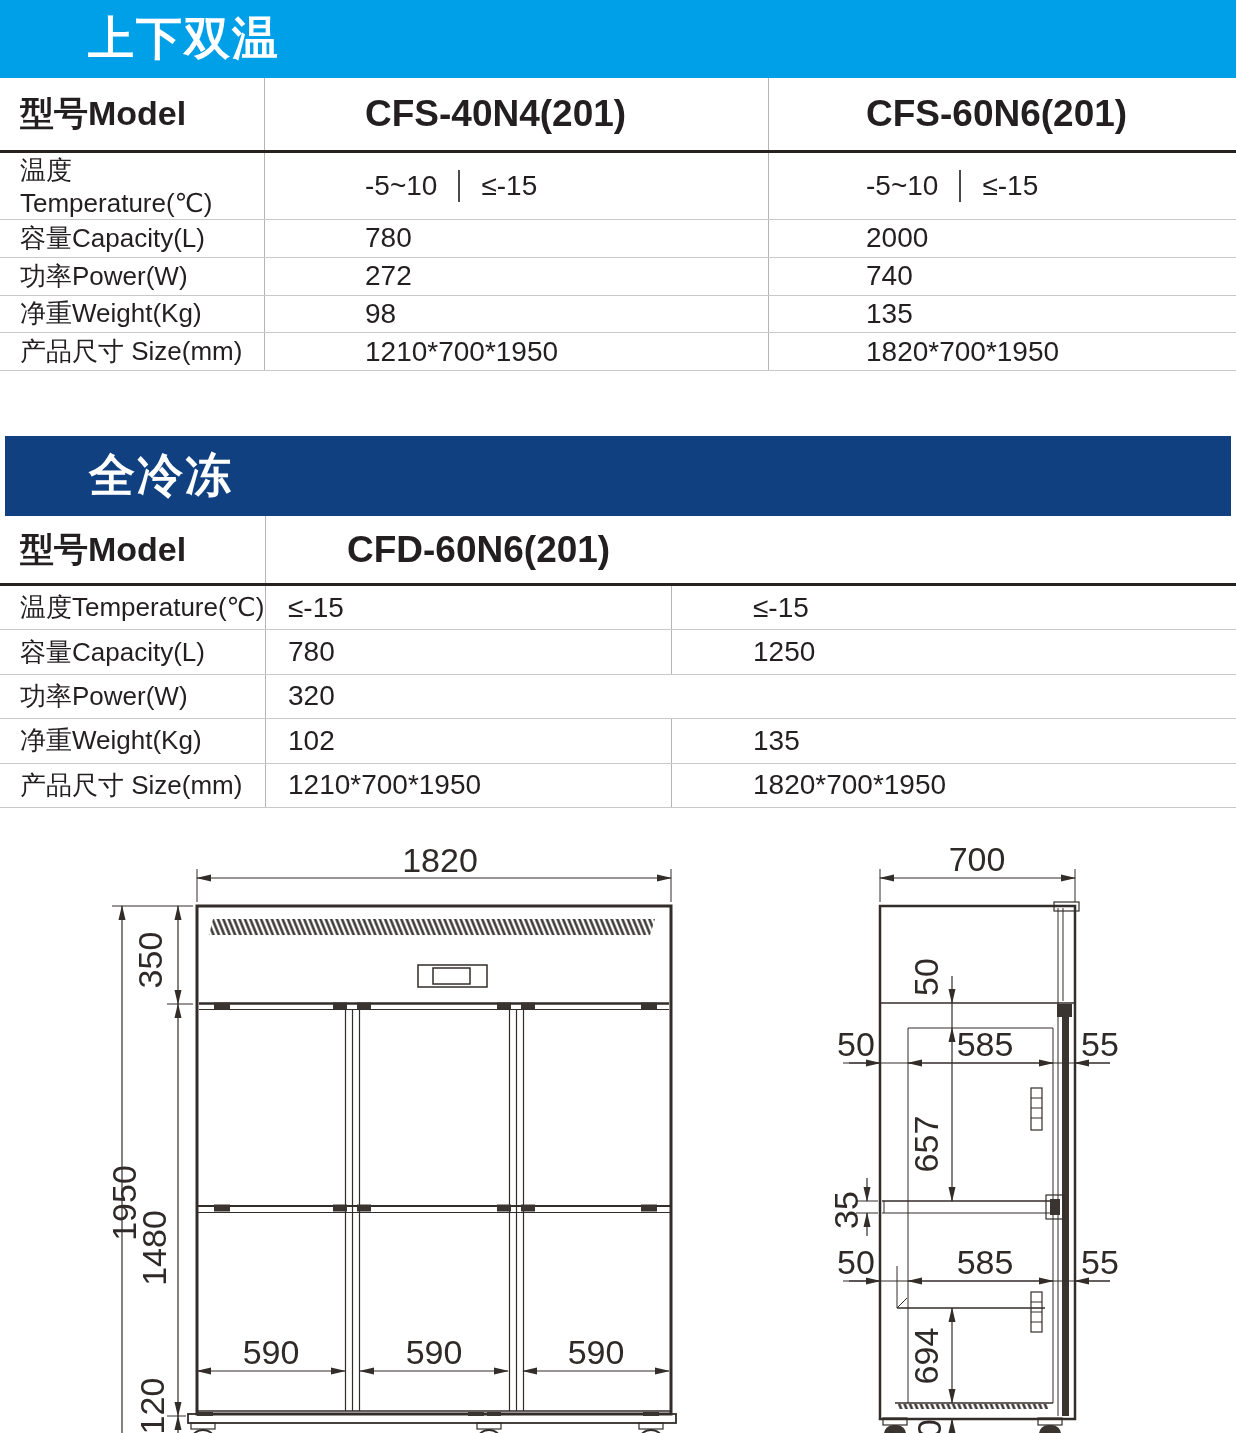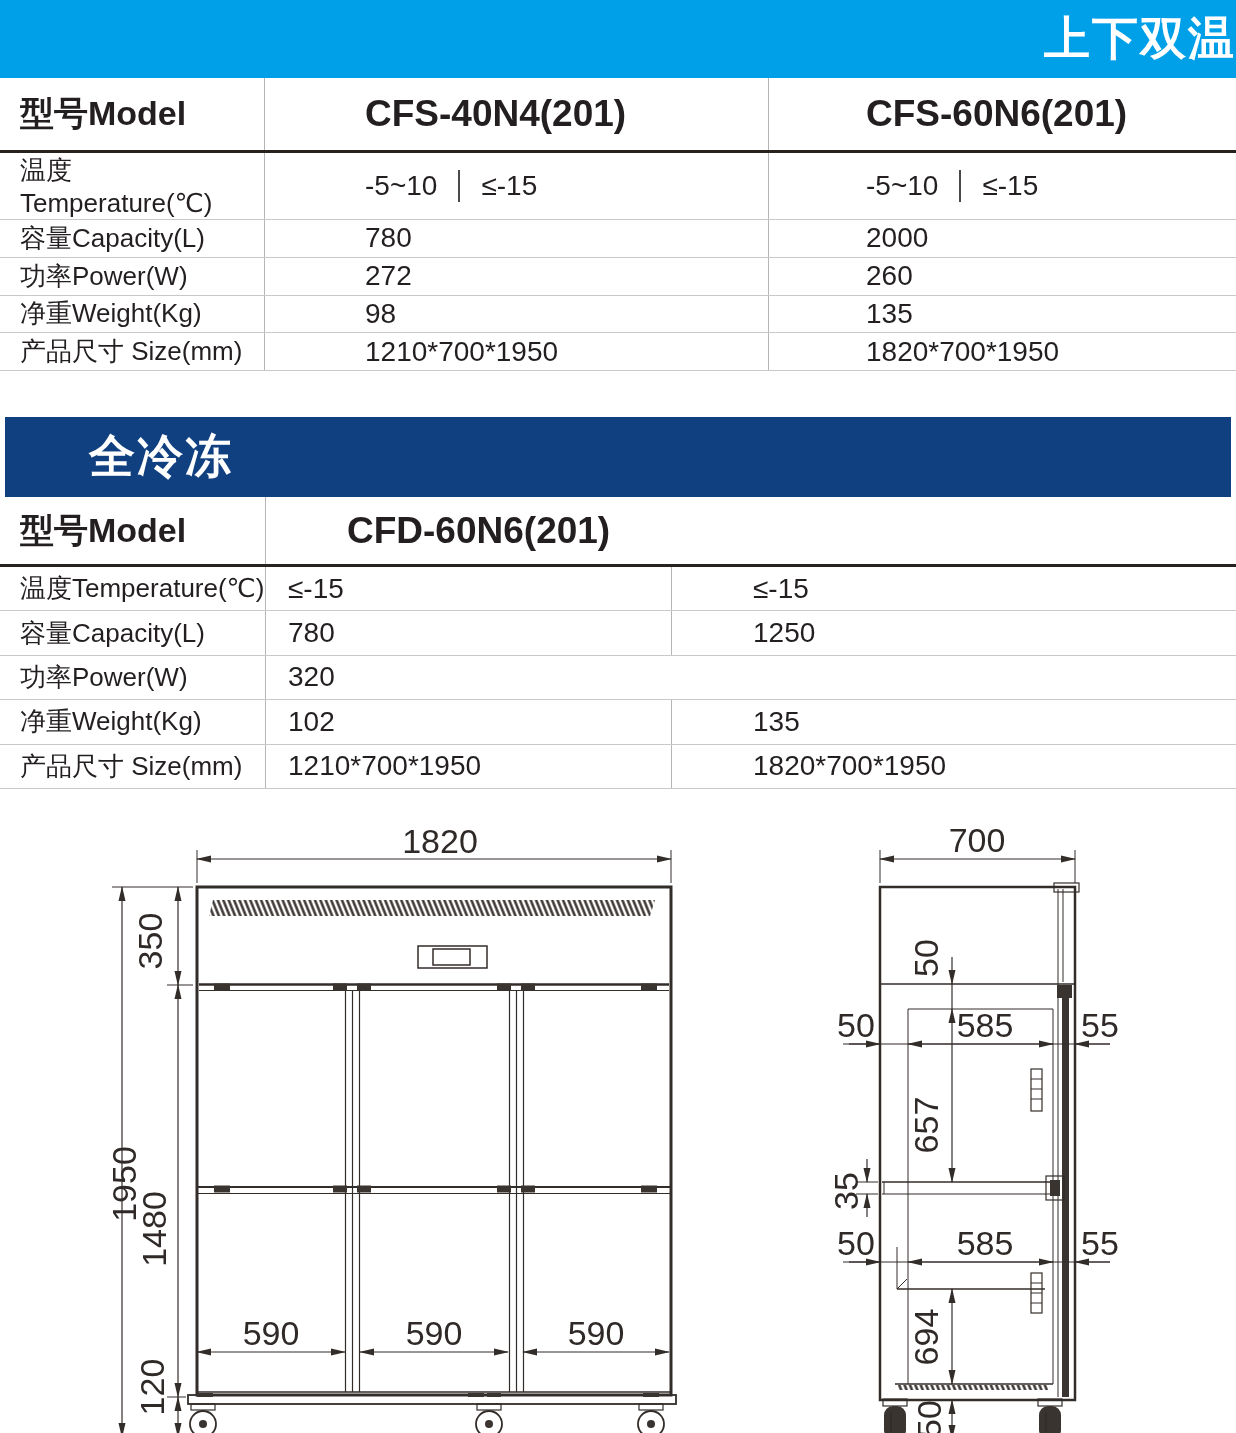--- a/index.html
+++ b/index.html
@@ -5,22 +5,22 @@
   html,body{margin:0;padding:0;}
   body{
     position:relative;
     width:1236px;height:1433px;
     background:#ffffff;
     font-family:"Liberation Sans","DejaVu Sans",sans-serif;
     color:#231F20;
     overflow:hidden;
   }
   .banner{display:flex;align-items:center;color:#fff;font-weight:700;font-size:46px;letter-spacing:2px;}
-  .banner-1{height:78px;background:#00A0E9;padding-left:88px;justify-content:flex-end;}
-  .banner-2{height:80px;background:#104080;padding-left:84px;margin:46px 5px 0 5px;}
+  .banner-1{height:78px;background:#00A0E9;padding-left:88px;}
+  .banner-2{height:80px;background:#104080;padding-left:84px;margin:65px 5px 0 5px;}
 
   .spec-table{width:1236px;}
   .hdr{display:flex;align-items:stretch;border-bottom:3px solid #28221F;}
   .t1 .hdr{height:72px;}
   .t2 .hdr{height:67px;}
   .rows{display:grid;}
   .t1 .rows{height:218px;grid-template-rows:repeat(5,1fr);}
   .t2 .rows{height:222px;grid-template-rows:repeat(5,1fr);}
   .row{display:flex;align-items:stretch;border-bottom:1px solid #C9C9C9;}
   .cell{display:flex;align-items:center;box-sizing:border-box;}
@@ -73,21 +73,21 @@
       </div>
     </div>
     <div class="row">
       <div class="cell c1">容量Capacity(L)</div>
       <div class="cell c2">780</div>
       <div class="cell c3">2000</div>
     </div>
     <div class="row">
       <div class="cell c1">功率Power(W)</div>
       <div class="cell c2">272</div>
-      <div class="cell c3">260</div>
+      <div class="cell c3">740</div>
     </div>
     <div class="row">
       <div class="cell c1">净重Weight(Kg)</div>
       <div class="cell c2">98</div>
       <div class="cell c3">135</div>
     </div>
     <div class="row">
       <div class="cell c1">产品尺寸 Size(mm)</div>
       <div class="cell c2">1210*700*1950</div>
       <div class="cell c3">1820*700*1950</div>

